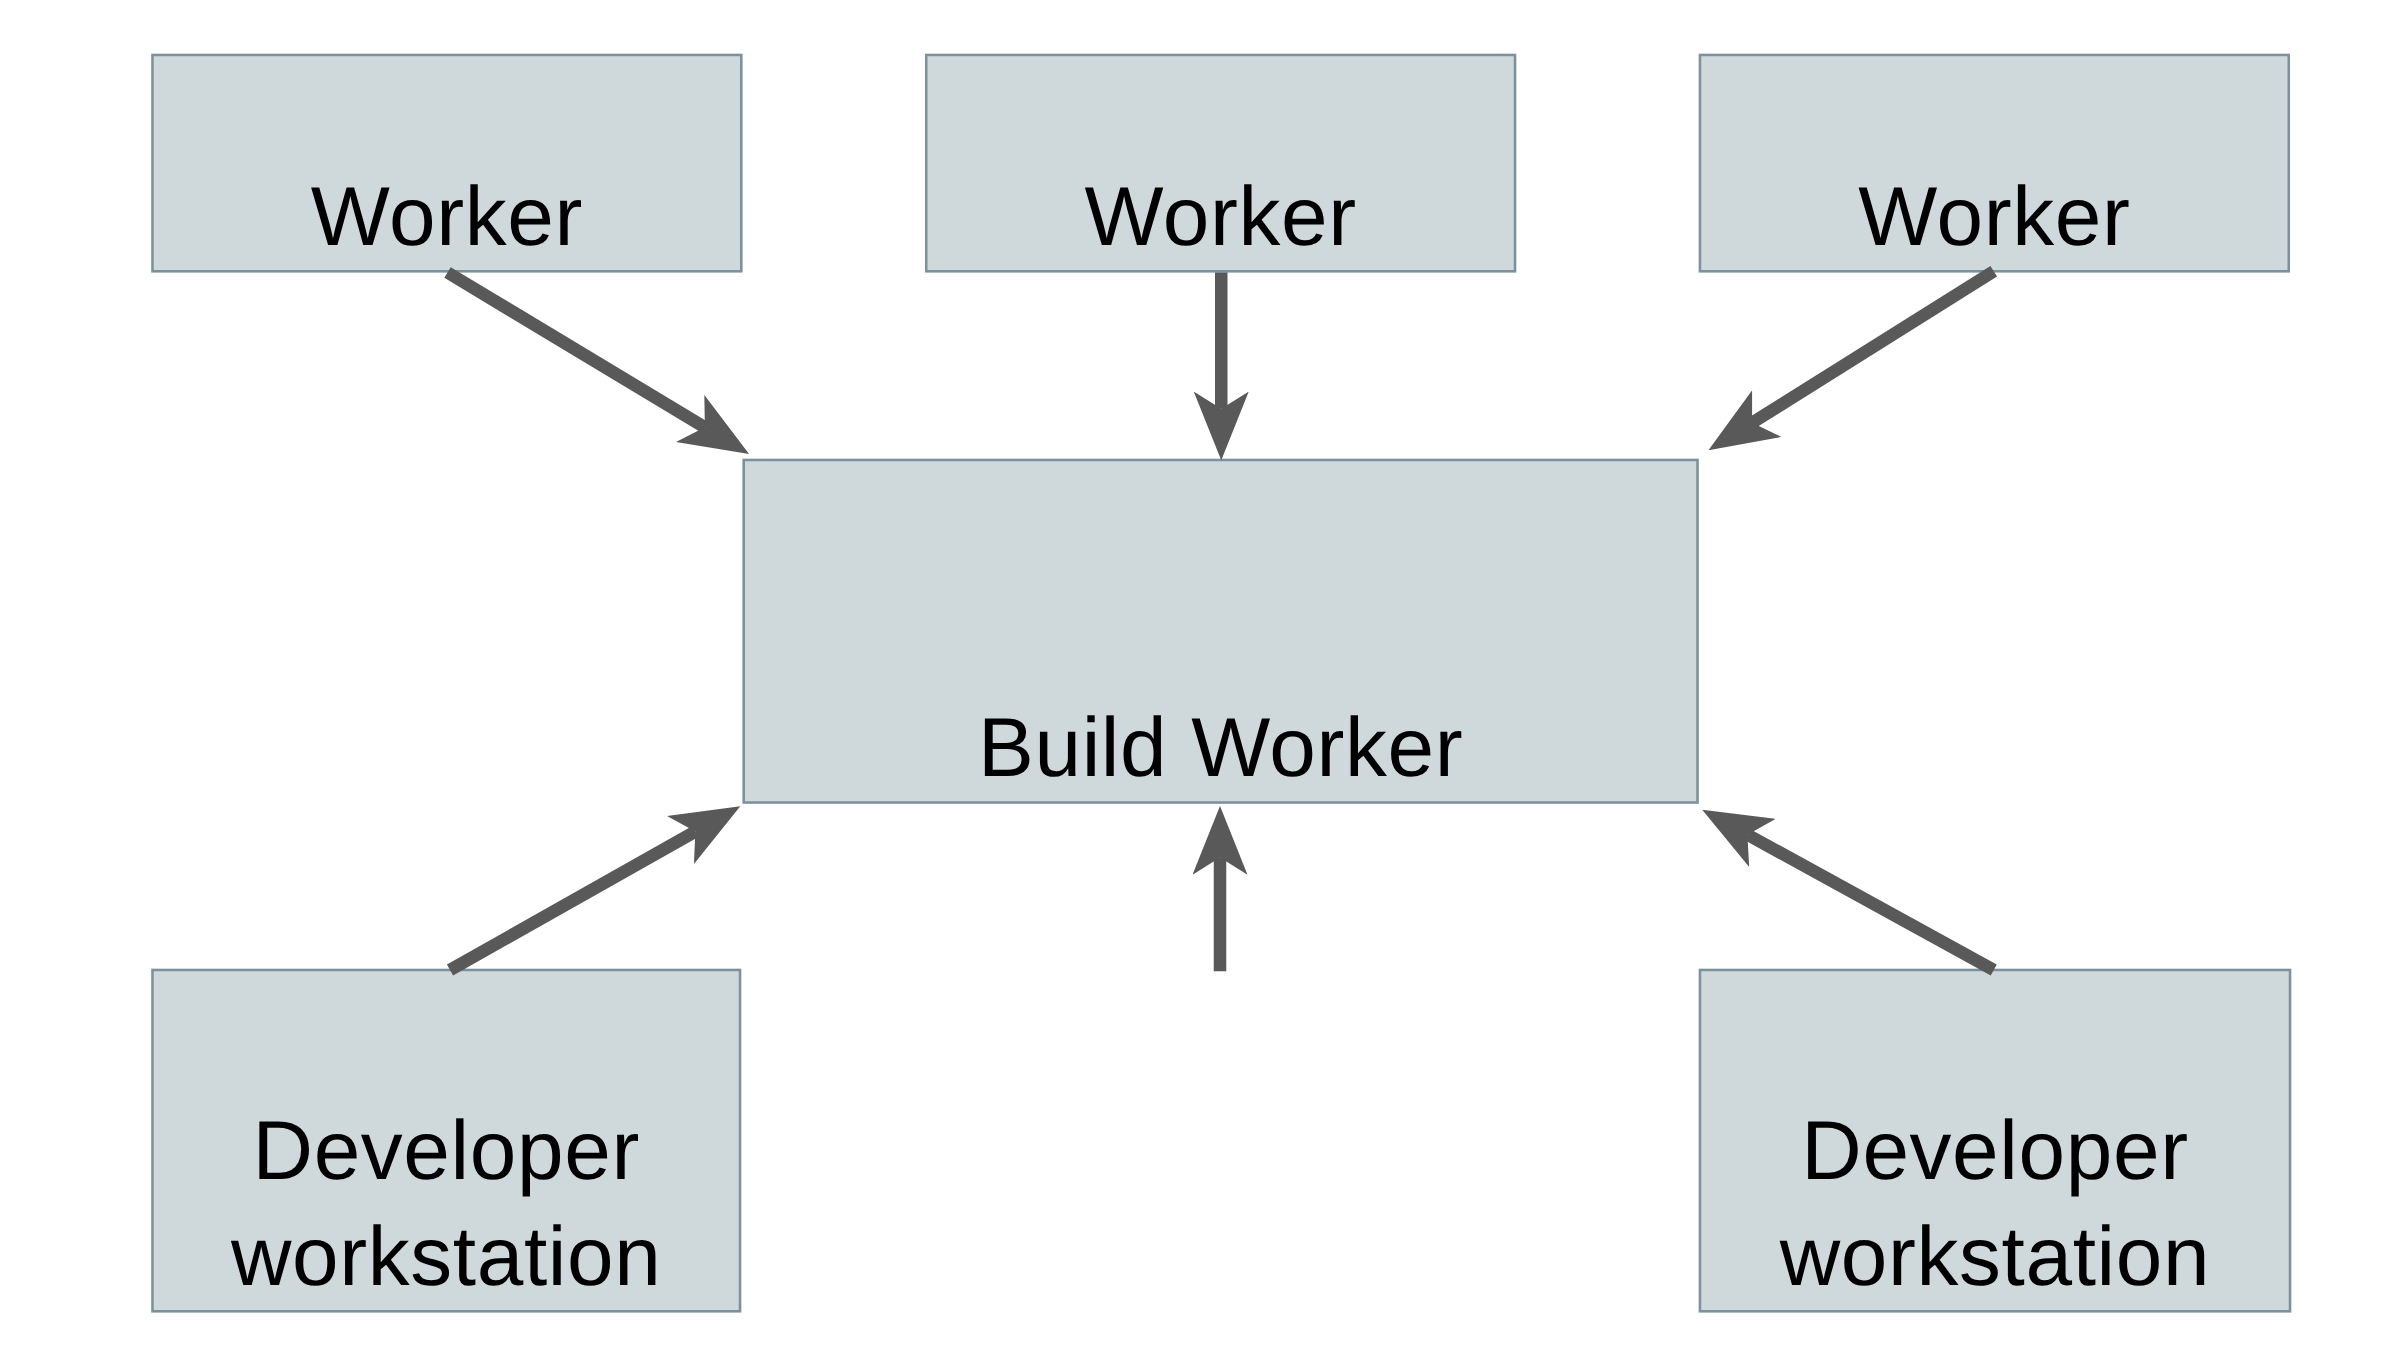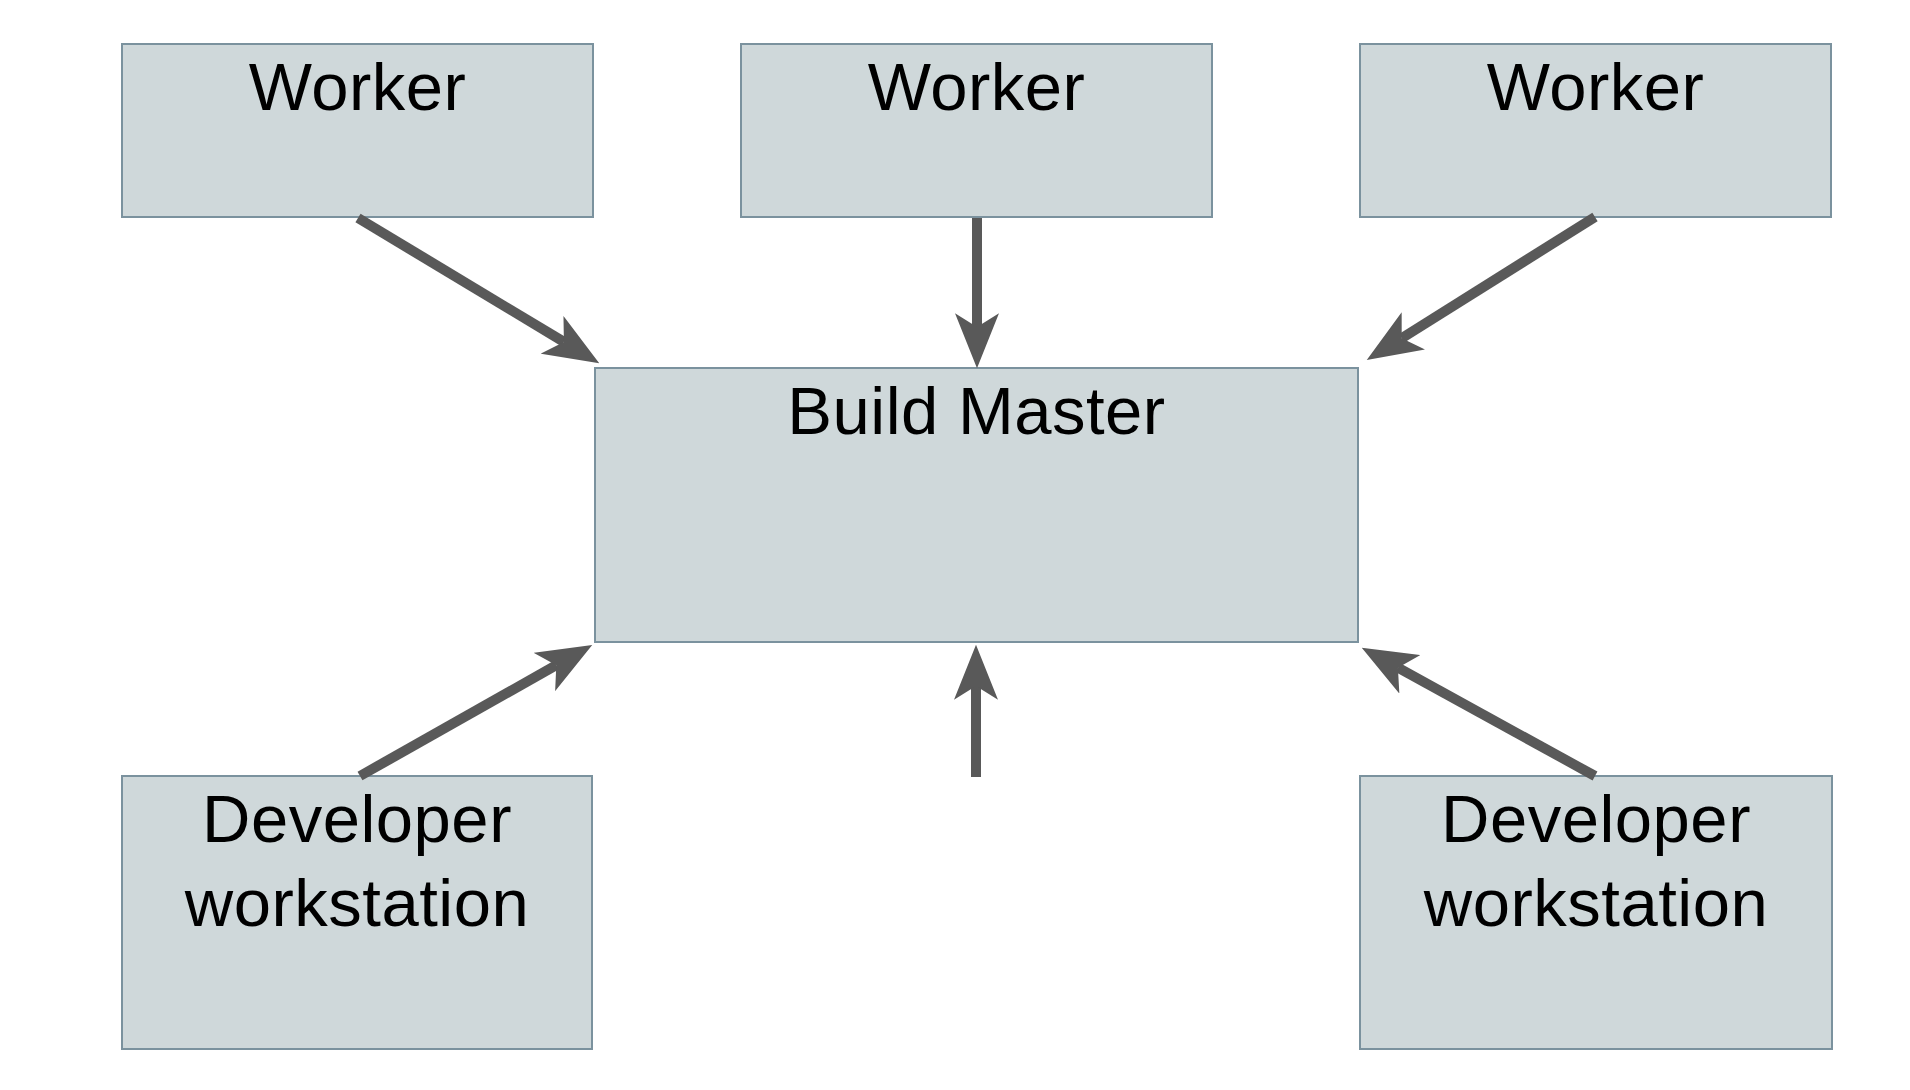--- a/index.html
+++ b/index.html
@@ -14,21 +14,21 @@
     height: 1090px;
     background: #ffffff;
     overflow: hidden;
   }
   .node {
     position: absolute;
     background: #cfd8da;
     border: 2.5px solid #7b929e;
     box-sizing: border-box;
     display: flex;
-    align-items: flex-start;
+    align-items: flex-end;
     justify-content: center;
     text-align: center;
     color: #000000;
     font-size: 67px;
     line-height: 1.26;
     letter-spacing: 0.5px;
   }
   
   .worker-1 { left: 121px; top: 43px;  width: 473px; height: 175px; }
   .worker-2 { left: 740px; top: 43px;  width: 473px; height: 175px; }
@@ -63,21 +63,21 @@
 
   <div class="node worker-2">
     <span>Worker</span>
   </div>
 
   <div class="node worker-3">
     <span>Worker</span>
   </div>
 
   <div class="node build-master">
-    <span>Build Master</span>
+    <span>Build Worker</span>
   </div>
 
   <div class="node dev-left">
     <span>Developer workstation</span>
   </div>
 
 
   <div class="node dev-right">
     <span>Developer workstation</span>
   </div>

